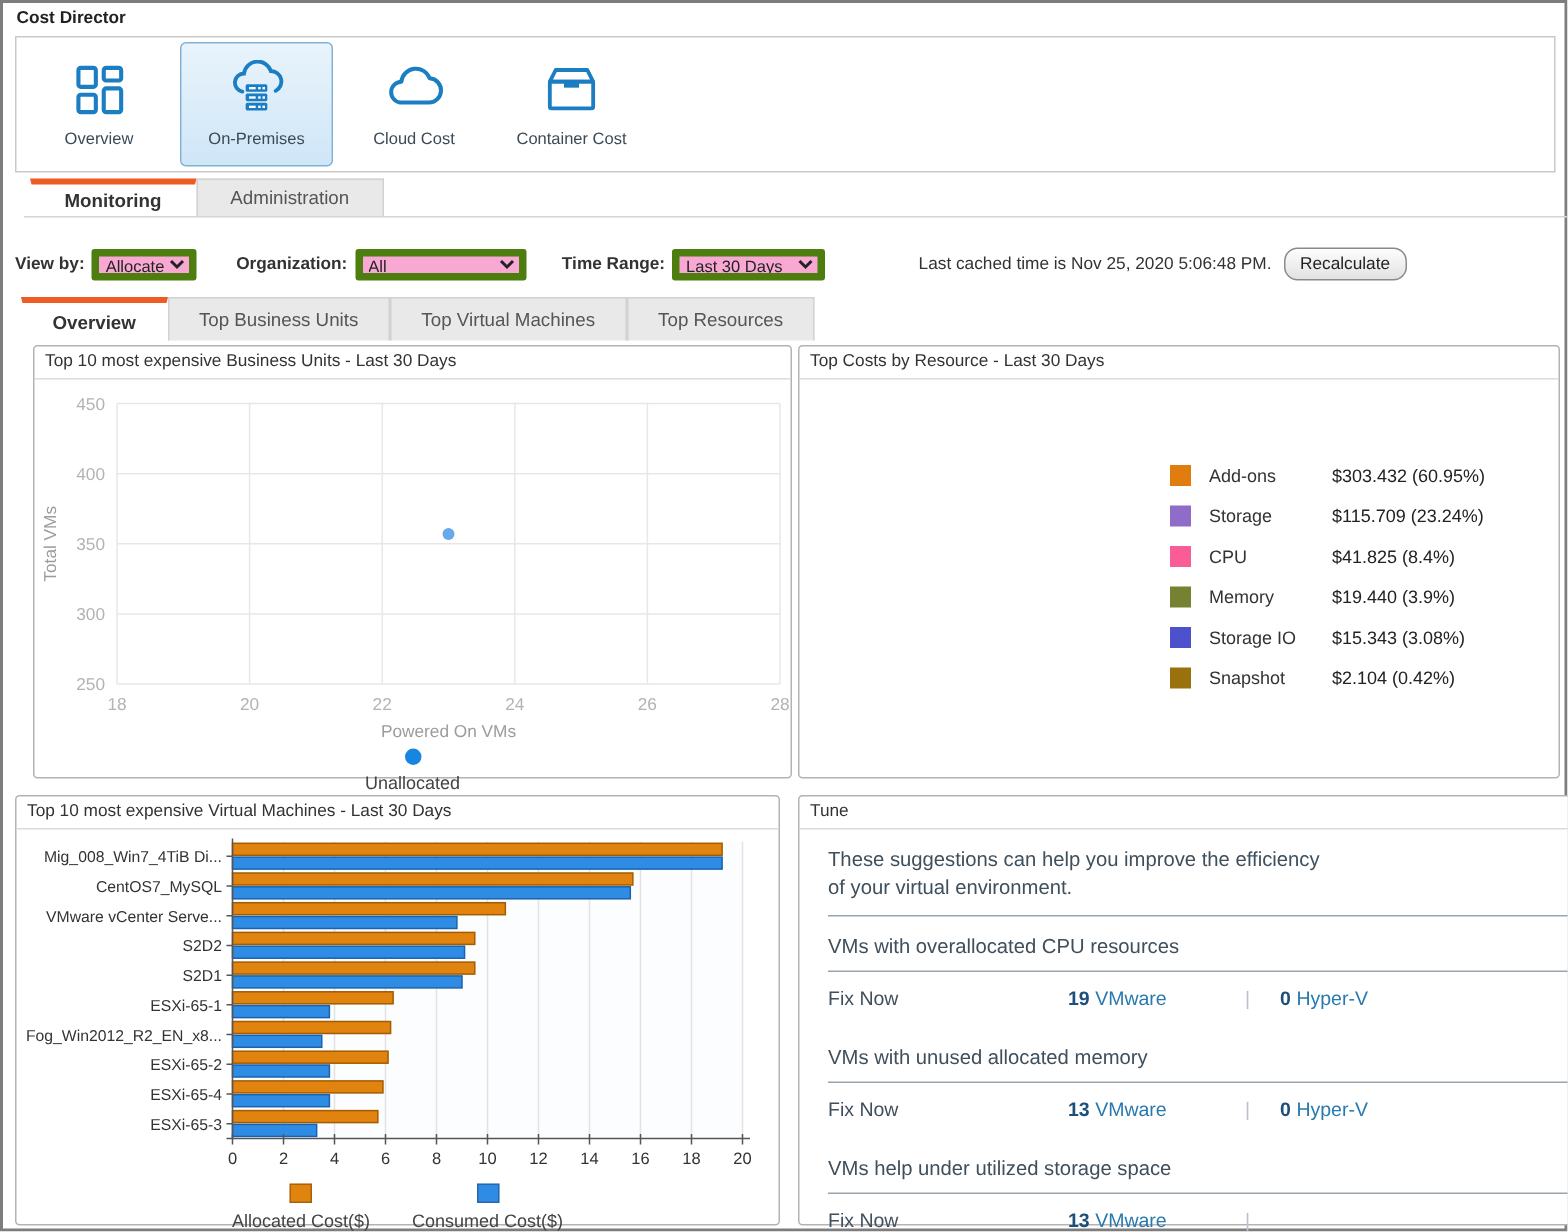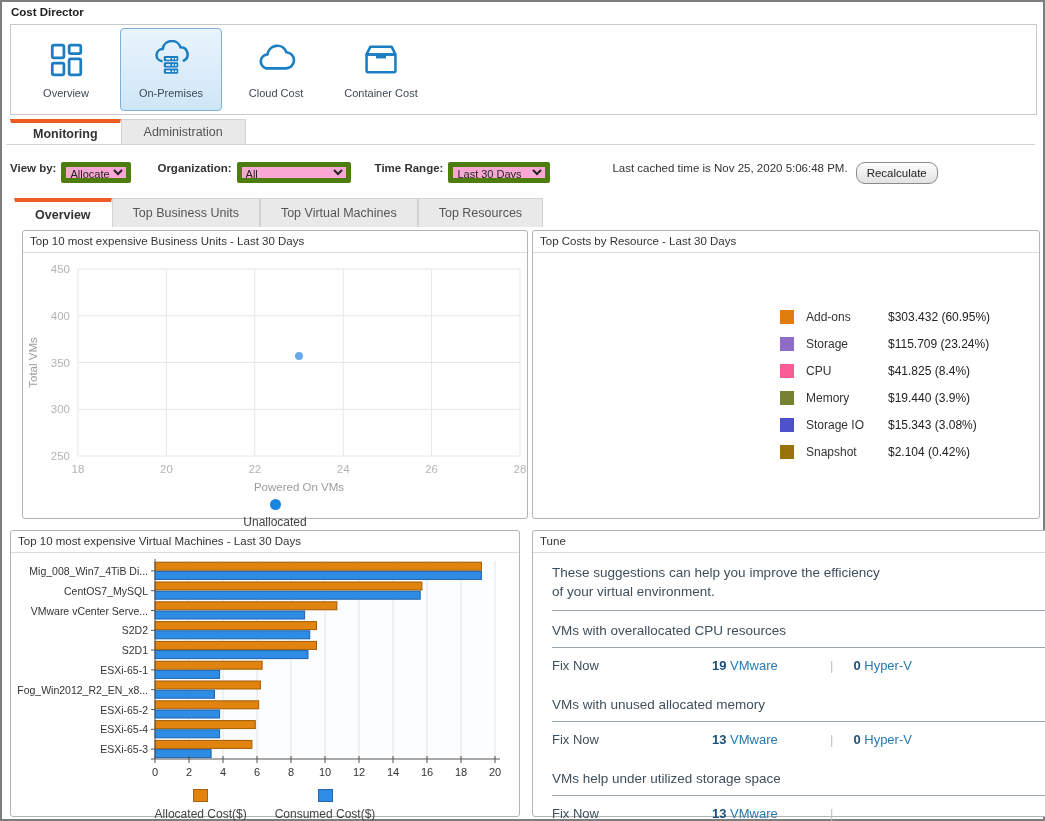--- a/index.html
+++ b/index.html
@@ -8,26 +8,26 @@
   .app-title{position:absolute;left:9px;top:4px;font-size:11.5px;font-weight:bold;color:#222;}
 
   
   .toolbar{position:absolute;left:8px;top:22px;width:1027px;height:91px;border:1px solid #c9c9c9;background:#fff;display:flex;align-items:center;padding-left:4px;box-sizing:border-box;}
   .tb-item{width:100px;height:81px;display:flex;flex-direction:column;align-items:center;justify-content:center;gap:7px;border:1px solid transparent;border-radius:4px;cursor:pointer;margin-right:3px;}
   .tb-item.selected{background:linear-gradient(#e9f4fc,#cfe6f7);border:1px solid #7fb0d8;}
   .tb-icon{width:40px;height:40px;display:flex;align-items:center;justify-content:center;}
   .tb-label{font-size:11px;color:#3c4a56;}
 
   
-  .tabs-row{position:absolute;left:4px;top:117px;width:1029px;height:26px;border-bottom:1px solid #d4d4d4;display:flex;align-items:stretch;padding-left:4px;box-sizing:border-box;}
+  .tabs-row{position:absolute;left:14px;top:117px;width:1029px;height:26px;border-bottom:1px solid #d4d4d4;display:flex;align-items:stretch;padding-left:4px;box-sizing:border-box;}
   .tab{display:flex;align-items:center;justify-content:center;padding:0 22px;font-size:12.5px;color:#555;background:#e9e9e9;border:1px solid #d2d2d2;border-bottom:none;cursor:pointer;}
   .tab.active{background:#fff;border-color:#fff;border-top:4px solid #ee5b23;font-weight:bold;color:#333;}
 
   
-  .filter-row{position:absolute;left:8px;top:160px;width:1029px;height:28px;display:flex;align-items:flex-start;font-size:11.5px;color:#333;}
+  .filter-row{position:absolute;left:8px;top:160px;width:1029px;height:28px;display:flex;align-items:center;font-size:11.5px;color:#333;}
   .f-label{font-weight:bold;margin-right:5px;}
   .filter-row select{font-family:"Liberation Sans",sans-serif;font-size:11px;height:21px;border:5px solid #4d7c0f;border-radius:2px;background:#f9a8d4;color:#222;}
   #view-by-select{width:70px;margin-right:26px;}
   #org-select{width:114px;margin-right:24px;}
   #time-select{width:102px;}
   .cached-text{margin-left:62px;color:#333;font-size:11.5px;}
   .recalc-btn{margin-left:8px;height:22px;padding:0 10px;font-family:"Liberation Sans",sans-serif;font-size:11.5px;color:#222;background:linear-gradient(#fdfdfd,#e2e2e2);border:1px solid #8a8a8a;border-radius:9px;cursor:pointer;}
 
   
   .subtabs-row{position:absolute;left:8px;top:196px;width:1029px;height:29px;display:flex;align-items:stretch;padding-left:4px;box-sizing:border-box;}

